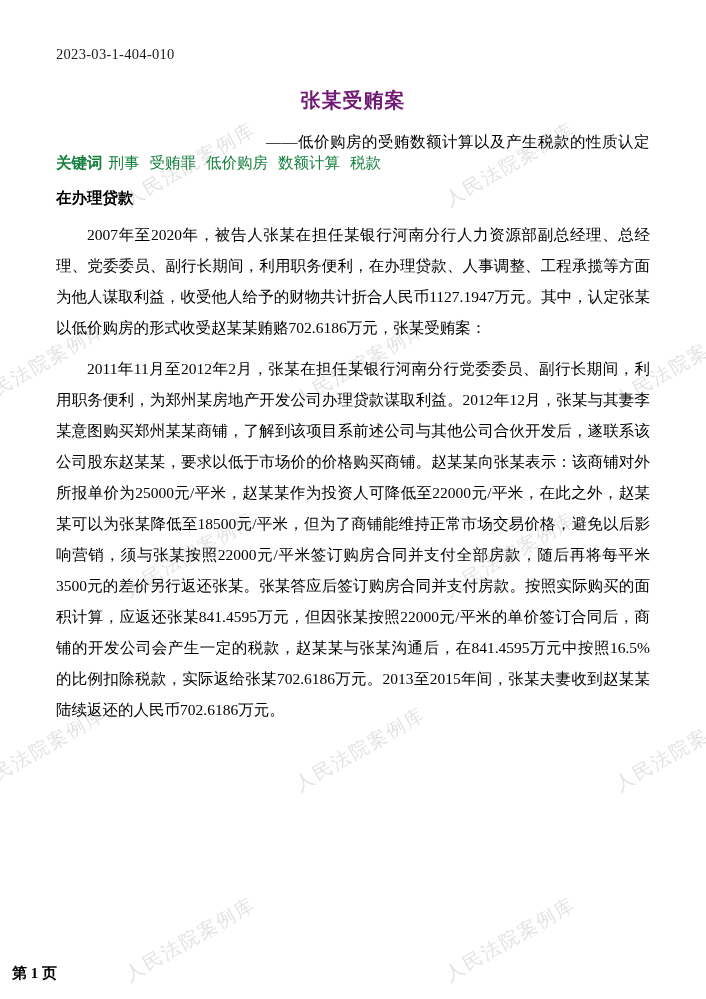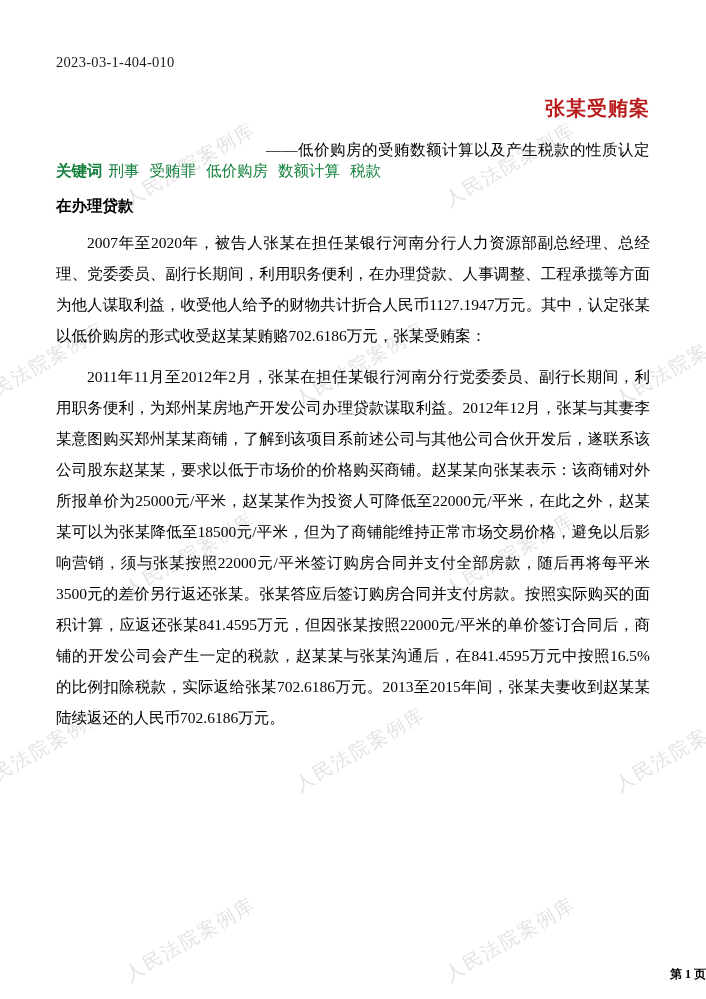--- a/index.html
+++ b/index.html
@@ -31,36 +31,36 @@
     font-size: 19px;
     letter-spacing: 2px;
     white-space: nowrap;
     transform: rotate(-30deg);
     transform-origin: left top;
     font-family: "Liberation Serif", serif;
   }
   .content {
     position: relative;
     z-index: 2;
-    padding: 8px 56px;
+    padding: 0 56px;
   }
   .doc-number {
     padding-top: 46px;
     font-size: 14.5px;
     color: #1a1a1a;
     letter-spacing: 0.3px;
     font-family: "Liberation Serif", serif;
   }
   .title {
-    text-align: right;
+    text-align: center;
     font-size: 20px;
     font-weight: bold;
     margin-top: 24px;
     letter-spacing: 1px;
-    color: #b91c1c;
+    color: #701a75;
   }
   .subtitle {
     text-align: right;
     font-size: 15.5px;
     margin-top: 18px;
     color: #000;
     letter-spacing: 0.5px;
   }
   .keywords {
     font-size: 15.5px;
@@ -86,22 +86,22 @@
     text-justify: inter-ideograph;
     margin: 10px 0 0 0;
     text-indent: 2em;
     color: #000;
   }
   .footer {
     position: absolute;
     bottom: 16px;
     left: 12px;
     right: 0;
-    text-align: right;
-    font-size: 12px;
+    text-align: left;
+    font-size: 15px;
     font-weight: bold;
     color: #000;
     z-index: 3;
   }
 </style>
 </head>
 <body>
 
 <div class="page">
 

